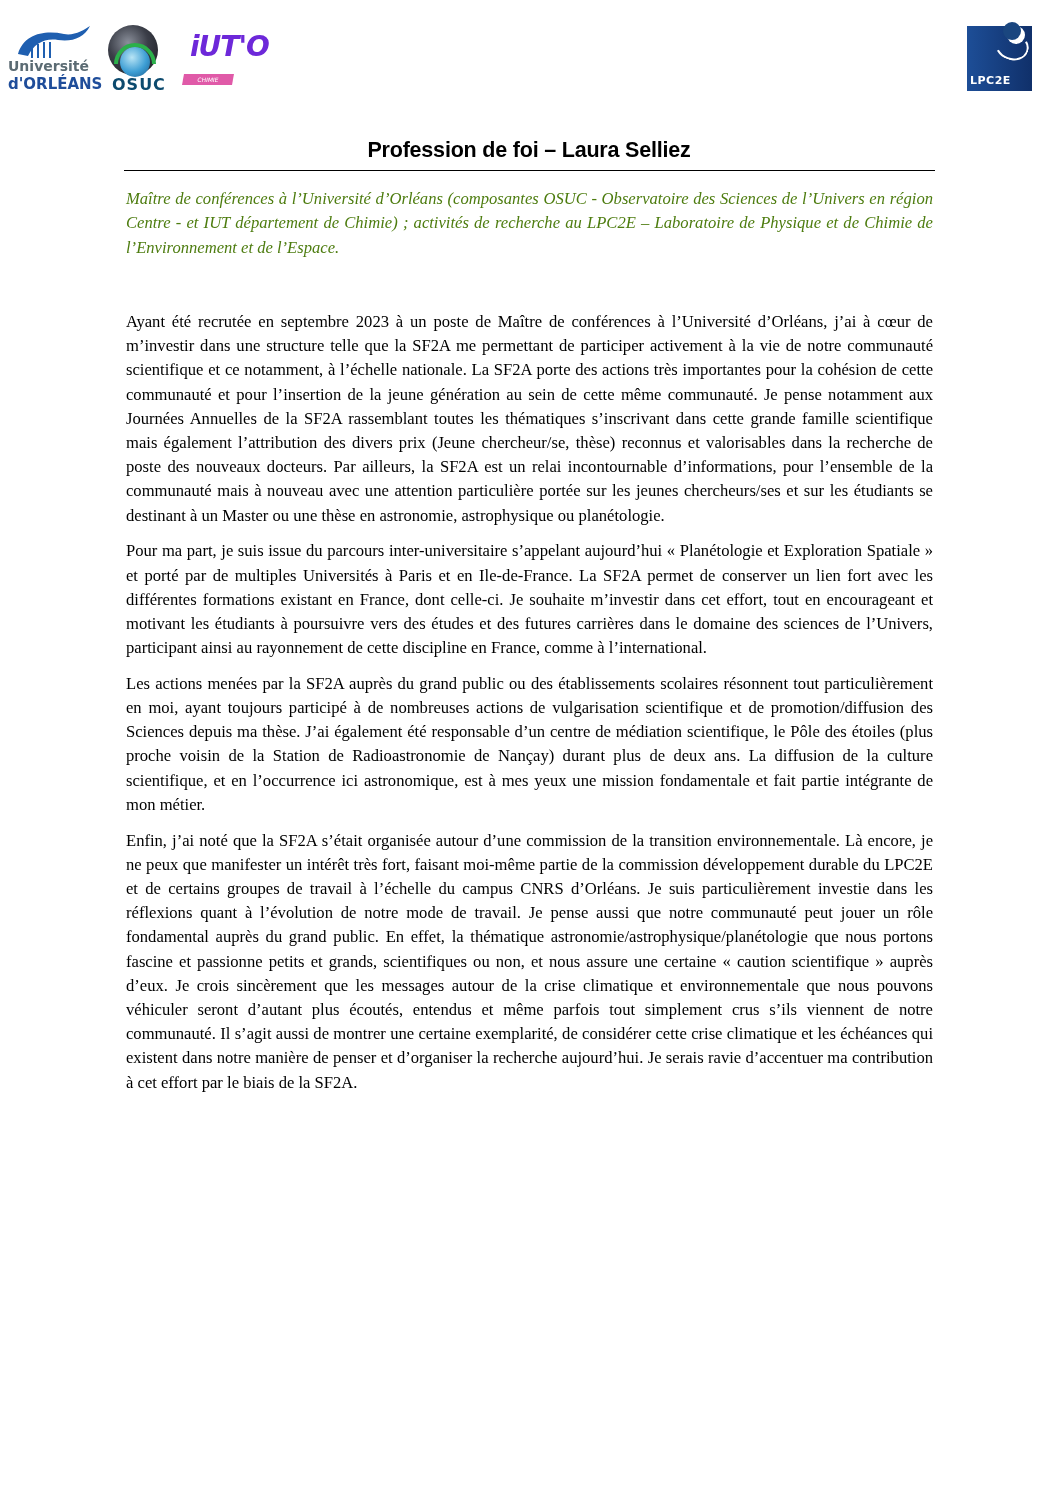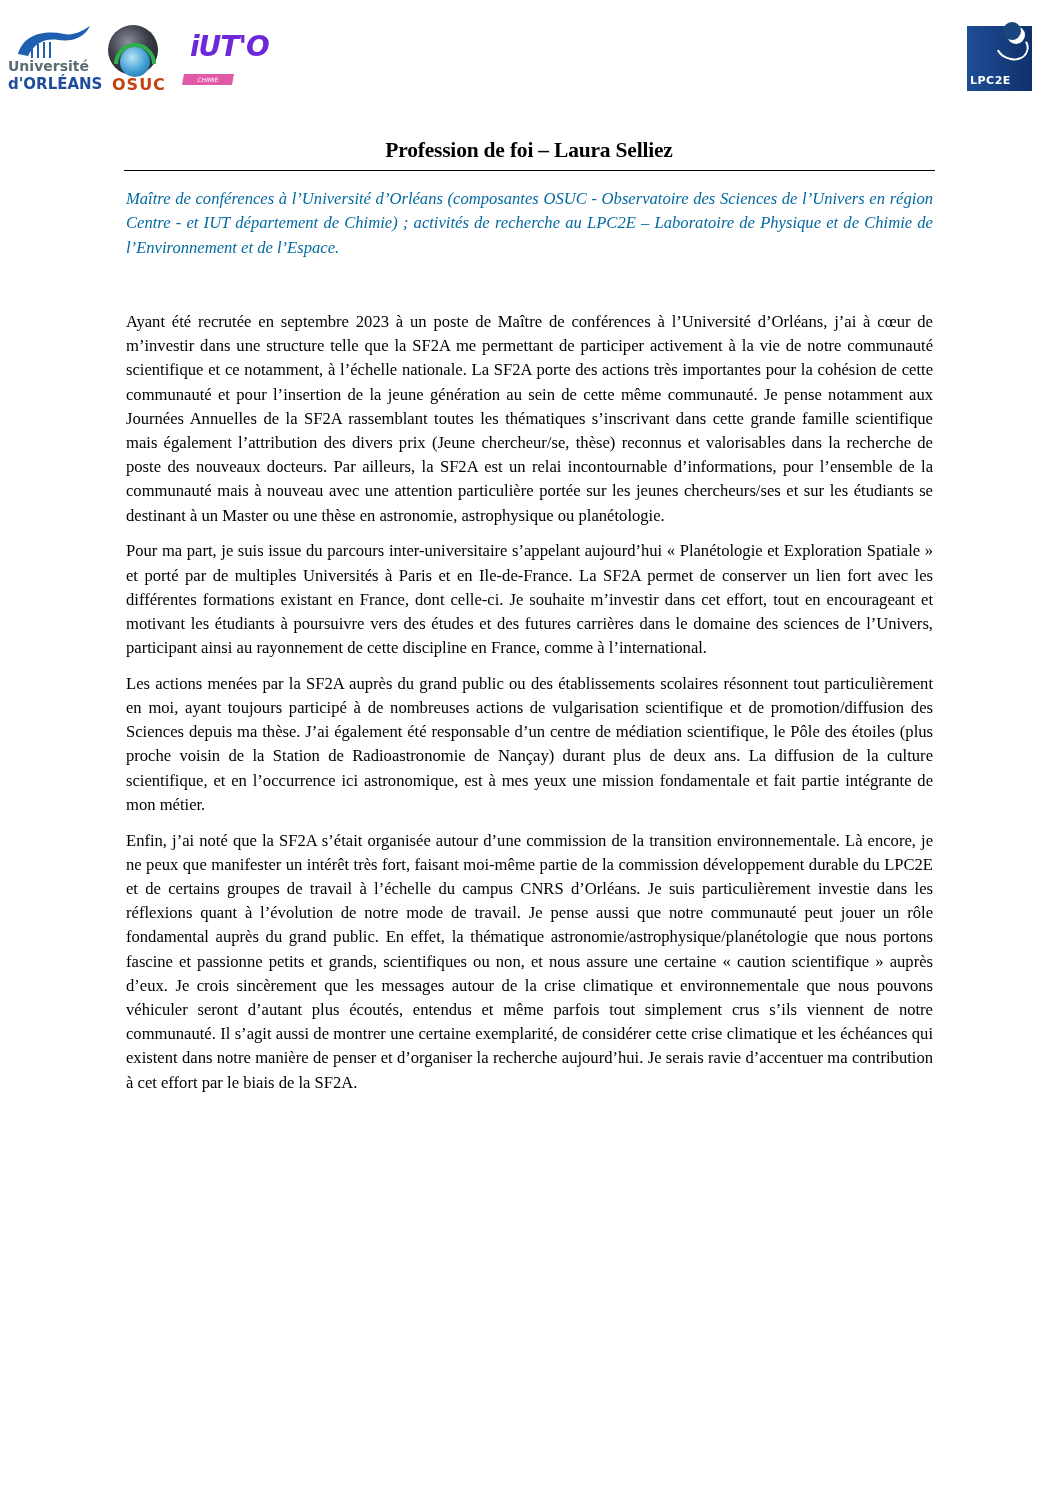--- a/index.html
+++ b/index.html
@@ -7,33 +7,33 @@
   .page { position: absolute; left: 0; top: 12px; width: 1058px; height: 1497px; background: #fff; }
   .logos-left { position: absolute; left: 6px; top: 8px; height: 75px; width: 270px; }
   .logo-uo { position: absolute; left: 0; top: 0; width: 90px; height: 75px; }
   .logo-uo .wave { position: absolute; left: 8px; top: 4px; width: 78px; height: 34px; }
   .logo-uo .t1 { position: absolute; left: 2px; top: 38px; font-family: "DejaVu Sans", sans-serif; font-weight: bold; color: #5b6b73; font-size: 14px; letter-spacing: 0; white-space: nowrap; }
   .logo-uo .t2 { position: absolute; left: 2px; top: 55px; font-family: "DejaVu Sans", sans-serif; font-weight: bold; color: #1f4d9a; font-size: 15px; white-space: nowrap; }
   .logo-osuc { position: absolute; left: 96px; top: 5px; width: 70px; height: 70px; }
   .logo-osuc .globe { position: absolute; left: 6px; top: 0; width: 50px; height: 50px; border-radius: 50%; background: radial-gradient(circle at 40% 35%, #8a8f9a 0%, #3b3e48 45%, #15161b 100%); }
   .logo-osuc .earth { position: absolute; left: 18px; top: 22px; width: 30px; height: 30px; border-radius: 50%; background: radial-gradient(circle at 40% 35%, #b8e4f5 0%, #3d9ed4 55%, #1b5c8e 100%); }
   .logo-osuc .arc { position: absolute; left: 12px; top: 18px; width: 42px; height: 42px; border-radius: 50%; border: 4px solid #2bb04a; border-bottom-color: transparent; border-left-color: transparent; transform: rotate(-45deg); box-sizing: border-box; }
-  .logo-osuc .t { position: absolute; left: 10px; top: 50px; font-family: "DejaVu Sans", sans-serif; font-weight: bold; font-size: 16px; color: #c2410c; letter-spacing: 1px; }
+  .logo-osuc .t { position: absolute; left: 10px; top: 50px; font-family: "DejaVu Sans", sans-serif; font-weight: bold; font-size: 16px; color: #0c4a6e; letter-spacing: 1px; }
   .logo-iut { position: absolute; left: 172px; top: 10px; width: 95px; height: 60px; }
   .logo-iut .t { position: absolute; left: 12px; top: 0; font-family: "DejaVu Sans", sans-serif; font-weight: bold; font-style: italic; font-size: 28px; color: #6d28d9; letter-spacing: -1px; }
   .logo-iut .bar { position: absolute; left: 5px; top: 44px; width: 50px; height: 11px; background: #e05aa8; transform: skewX(-10deg); color: #fff; font-family: "DejaVu Sans", sans-serif; font-size: 6px; line-height: 11px; text-align: center; }
   .logo-lpc2e { position: absolute; left: 967px; top: 14px; width: 65px; height: 65px; background: linear-gradient(90deg, #1d4e97 0%, #10306a 100%); }
   .logo-lpc2e .t { position: absolute; left: 3px; bottom: 4px; font-family: "DejaVu Sans", sans-serif; font-weight: bold; font-size: 11px; color: #fff; letter-spacing: 0.5px; }
   .logo-lpc2e .orb { position: absolute; left: 28px; top: 6px; width: 30px; height: 24px; border: 2px solid #fff; border-radius: 50%; border-top-color: transparent; border-left-color: transparent; transform: rotate(20deg); }
   .logo-lpc2e .moon { position: absolute; left: 40px; top: 0; width: 18px; height: 18px; border-radius: 50%; background: #fff; }
   .logo-lpc2e .moon2 { position: absolute; left: 36px; top: -4px; width: 18px; height: 18px; border-radius: 50%; background: #1a467f; }
 
-  .title { position: absolute; left: 124px; top: 126px; width: 810px; text-align: center; font-family: Liberation Serif, serif; font-weight: bold; font-size: 21.5px; color: #000; letter-spacing: -0.2px; }
+  .title { position: absolute; left: 124px; top: 126px; width: 810px; text-align: center; font-family: Liberation Sans, sans-serif; font-weight: bold; font-size: 21.5px; color: #000; letter-spacing: -0.2px; }
   .rule { position: absolute; left: 124px; top: 158px; width: 811px; height: 0; border-top: 1.5px solid #000; }
-  .subtitle { position: absolute; left: 126px; top: 175px; width: 807px; font-family: "Liberation Serif", serif; font-style: italic; font-size: 16.6px; line-height: 24.4px; color: #0369a1; text-align: justify; }
+  .subtitle { position: absolute; left: 126px; top: 175px; width: 807px; font-family: "Liberation Serif", serif; font-style: italic; font-size: 16.6px; line-height: 24.4px; color: #4d7c0f; text-align: justify; }
   .body { position: absolute; left: 126px; top: 298px; width: 807px; font-family: "Liberation Serif", serif; font-size: 16.6px; line-height: 24.2px; color: #000; }
   .body p { margin: 0 0 11.5px 0; text-align: justify; }
 </style>
 </head>
 <body>
 
 <div class="page">
 
   <div class="logos-left">
     <div class="logo-uo">

